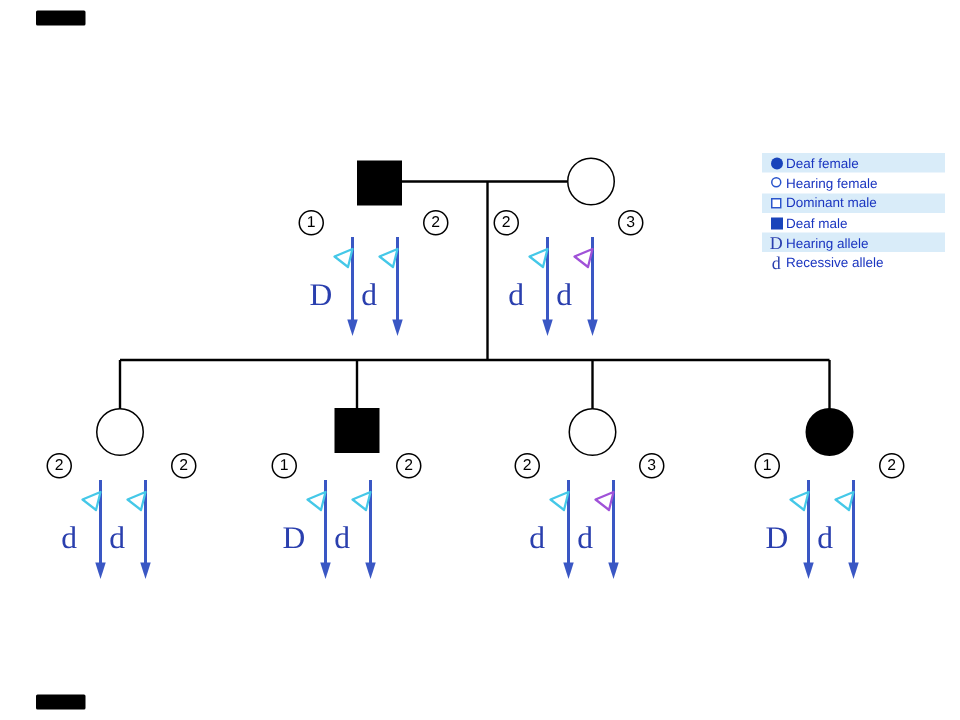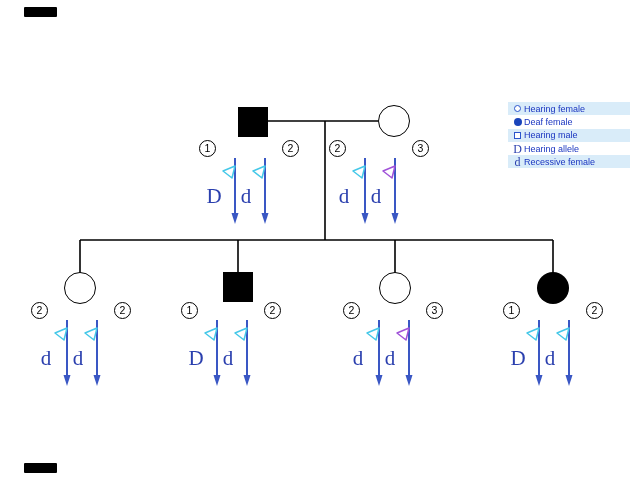--- a/index.html
+++ b/index.html
@@ -174,39 +174,45 @@
       <polygon class="chromarrow" points="14,68 10.5,57 17.5,57"></polygon>
       <polygon class="flag cyan" points="14,10 2,15 11,22"></polygon>
     </svg>
     <span class="allele l">D</span>
     <span class="allele r">d</span>
   </div>
 
   <div class="legend">
     <div class="lrow">
       <span class="lsym">
+          <span class="ls-circ-fill"></span>
+        </span>
+      <span class="llabel">Deaf female</span>
+    </div>
+    <div class="lrow">
+      <span class="lsym">
           <span class="ls-circ-open"></span>
         </span>
       <span class="llabel">Hearing female</span>
     </div>
     <div class="lrow">
       <span class="lsym">
-          <span class="ls-circ-fill"></span>
-        </span>
-      <span class="llabel">Deaf female</span>
-    </div>
-    <div class="lrow">
-      <span class="lsym">
           <span class="ls-sq-open"></span>
         </span>
-      <span class="llabel">Hearing male</span>
+      <span class="llabel">Dominant male</span>
+    </div>
+    <div class="lrow">
+      <span class="lsym">
+          <span class="ls-sq-fill"></span>
+        </span>
+      <span class="llabel">Deaf male</span>
     </div>
     <div class="lrow">
       <span class="lsym ls-glyph">D</span>
       <span class="llabel">Hearing allele</span>
     </div>
     <div class="lrow">
       <span class="lsym ls-glyph">d</span>
-      <span class="llabel">Recessive female</span>
+      <span class="llabel">Recessive allele</span>
     </div>
   </div>
 
 </div>
 
 </body></html>

